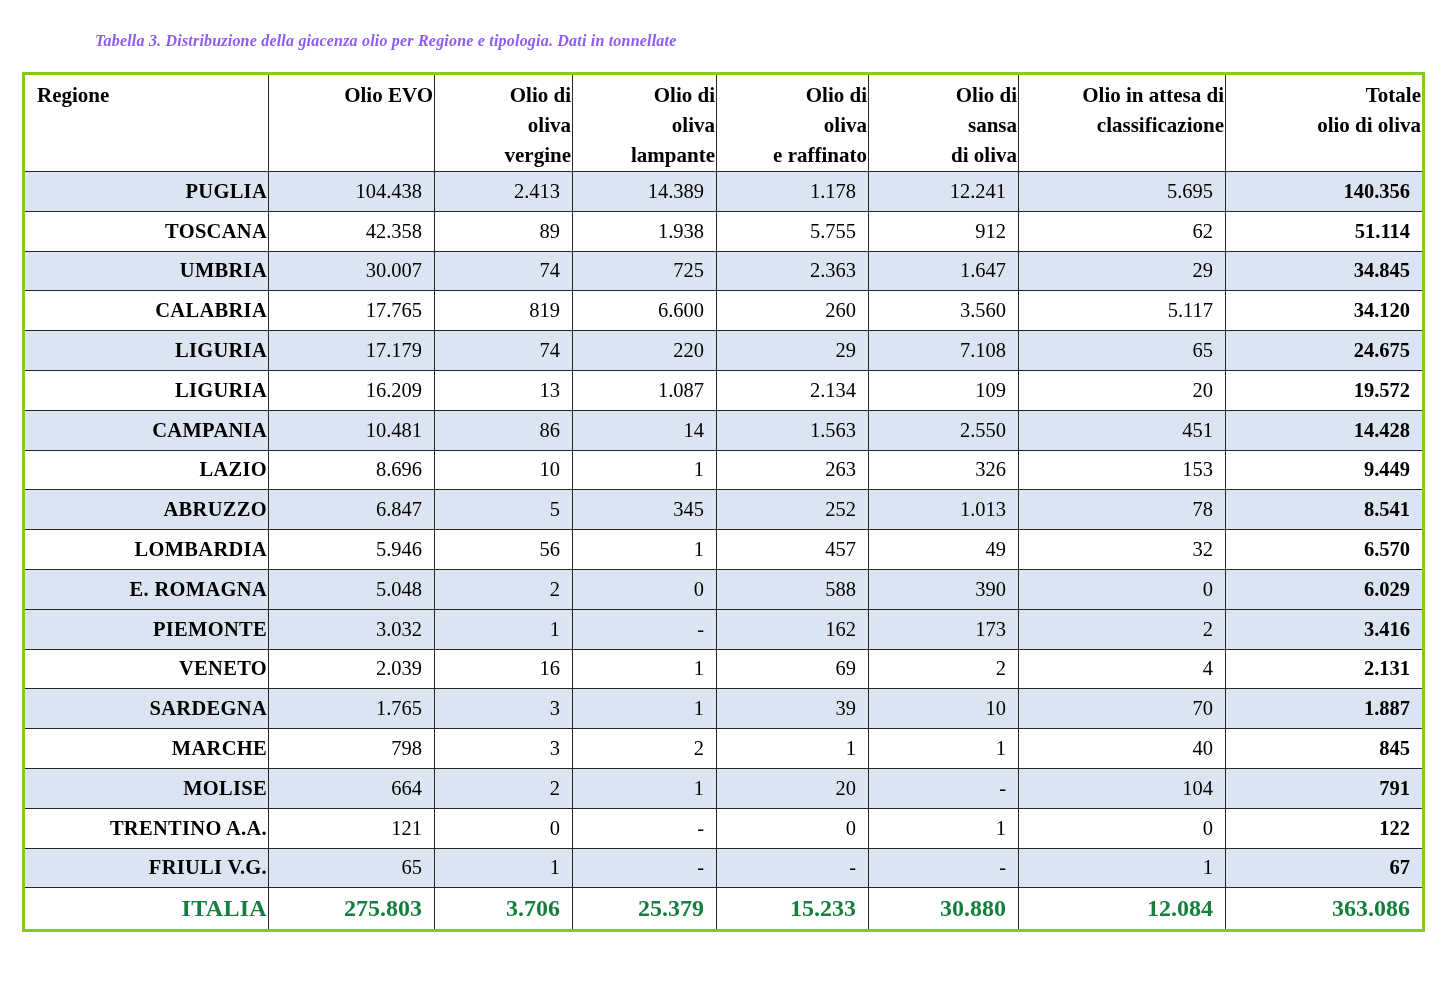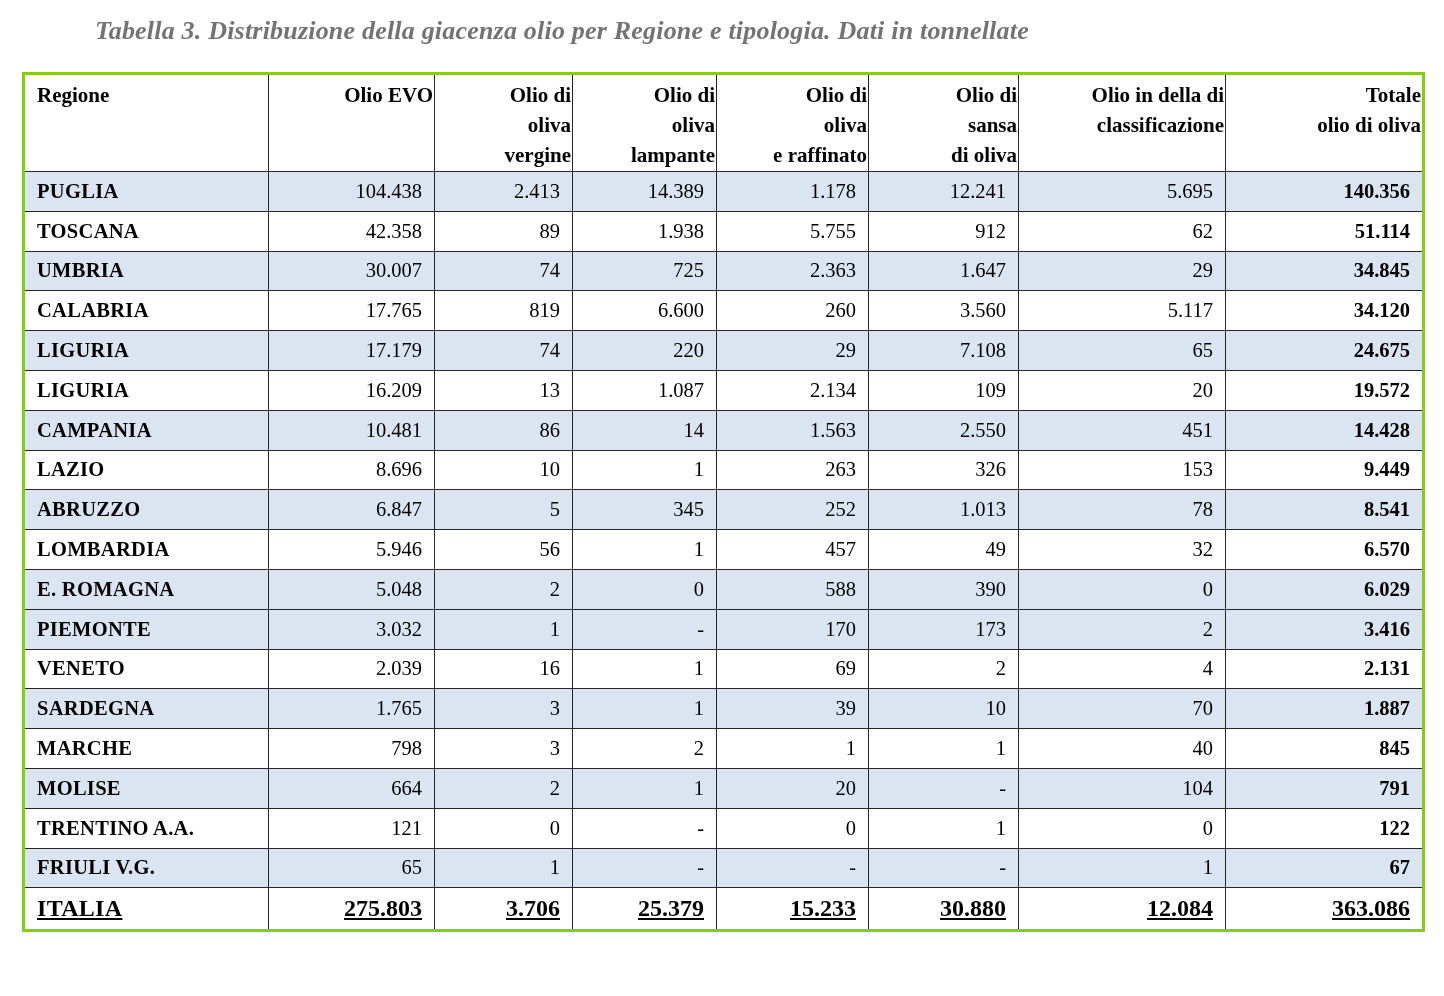--- a/index.html
+++ b/index.html
@@ -8,25 +8,25 @@
     background: #ffffff;
     width: 1444px;
     height: 996px;
     font-family: "Liberation Serif", "DejaVu Serif", serif;
     position: relative;
     overflow: hidden;
   }
   .title {
     position: absolute;
     left: 95px;
-    top: 16px;
-    font-size: 26px;
+    top: 32px;
+    font-size: 16px;
     font-weight: bold;
     font-style: italic;
-    color: #737373;
+    color: #8b5cf6;
     letter-spacing: 0.2px;
     white-space: nowrap;
   }
   .tablewrap {
     position: absolute;
     left: 22px;
     top: 72px;
   }
   table.giacenza {
     border-collapse: collapse;
@@ -57,41 +57,40 @@
     padding-left: 12px;
   }
   tbody td {
     height: 39.8px;
     font-size: 20.5px;
     vertical-align: middle;
     color: #000000;
   }
   td.region {
     font-weight: bold;
-    text-align: left;
+    text-align: right;
     padding-left: 12px;
     letter-spacing: 0.3px;
   }
   td.num {
     text-align: right;
     padding-right: 12px;
     font-weight: normal;
   }
   td.totalcol {
     font-weight: bold;
   }
   tr.alt td {
     background: #dbe5f1;
   }
   tr.total-row td {
-    color: #000000;
+    color: #15803d;
     font-weight: bold;
     font-size: 24px;
     height: 43px;
-    text-decoration: underline;
   }
 </style>
 </head>
 <body>
 
 <div class="title">Tabella 3. Distribuzione della giacenza olio per Regione e tipologia. Dati in tonnellate</div>
 
 <div class="tablewrap">
   <table class="giacenza">
     <colgroup>
@@ -126,21 +125,21 @@
             <div>Olio di</div>
             <div>oliva</div>
             <div>e raffinato</div>
           </th>
           <th>
             <div>Olio di</div>
             <div>sansa</div>
             <div>di oliva</div>
           </th>
           <th>
-            <div>Olio in della di</div>
+            <div>Olio in attesa di</div>
             <div>classificazione</div>
           </th>
           <th>
             <div>Totale</div>
             <div>olio di oliva</div>
           </th>
         </tr>
     </thead>
     <tbody id="table-body">
         <tr class="alt">
@@ -251,21 +250,21 @@
           <td class="num">588</td>
           <td class="num">390</td>
           <td class="num">0</td>
           <td class="num totalcol">6.029</td>
         </tr>
         <tr class="alt">
           <td class="region">PIEMONTE</td>
           <td class="num">3.032</td>
           <td class="num">1</td>
           <td class="num">-</td>
-          <td class="num">170</td>
+          <td class="num">162</td>
           <td class="num">173</td>
           <td class="num">2</td>
           <td class="num totalcol">3.416</td>
         </tr>
         <tr>
           <td class="region">VENETO</td>
           <td class="num">2.039</td>
           <td class="num">16</td>
           <td class="num">1</td>
           <td class="num">69</td>

